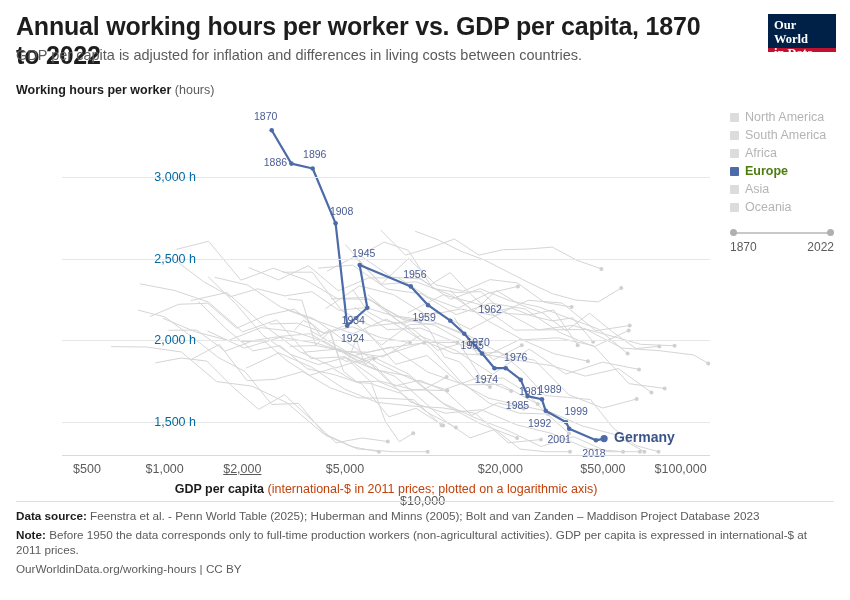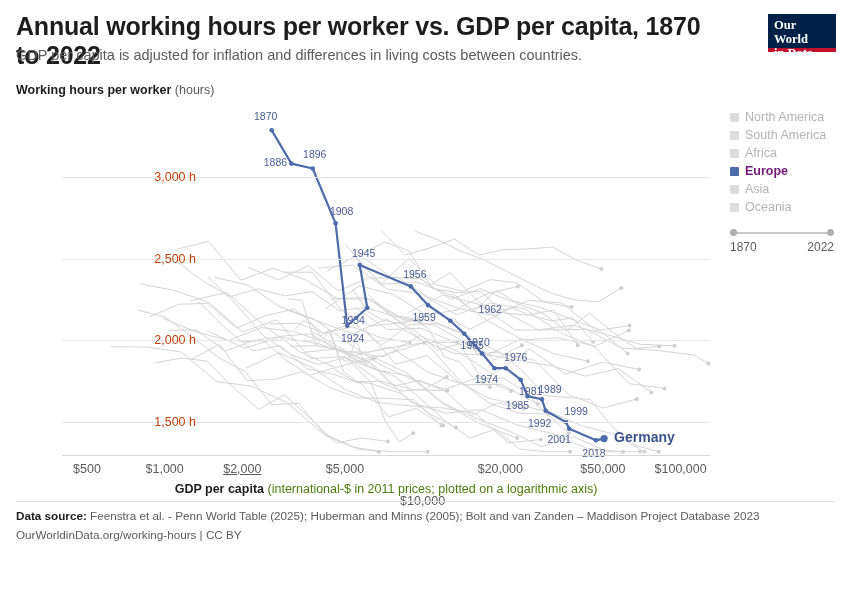--- a/index.html
+++ b/index.html
@@ -33,43 +33,43 @@
     position:absolute;left:16px;top:83px;font-size:12.5px;font-weight:bold;color:#1d1d1d;
   }
   .axis-title-y span.unit{font-weight:normal;color:#5b5b5b;}
   .plot{
     position:absolute;left:62px;top:103px;width:648px;height:352px;
   }
   .gridline{
     position:absolute;left:0;width:648px;height:1px;background:#e7e7e7;
   }
   .ytick{
-    position:absolute;right:654px;font-size:12.5px;color:#c2410c;white-space:nowrap;
+    position:absolute;right:654px;font-size:12.5px;color:#0369a1;white-space:nowrap;
     transform:translateY(-50%);
   }
   .xtick{
     position:absolute;font-size:12.5px;color:#5b5b5b;white-space:nowrap;
     transform:translateX(-50%);
   }
   .xaxis-line{
     position:absolute;left:62px;top:455px;width:648px;height:1px;background:#d9d9d9;
   }
   .axis-title-x{
     position:absolute;left:62px;top:482px;width:648px;text-align:center;
     font-size:12.5px;color:#1d1d1d;
   }
   .axis-title-x b{font-weight:bold;}
-  .axis-title-x span.unit{color:#4d7c0f;}
+  .axis-title-x span.unit{color:#c2410c;}
   .legend{
     position:absolute;left:730px;top:108px;width:112px;
   }
   .legend-item{
     display:flex;align-items:center;height:18px;font-size:12.5px;color:#b4b4b4;
   }
-  .legend-item.active{color:#701a75;font-weight:bold;}
+  .legend-item.active{color:#4d7c0f;font-weight:bold;}
   .legend-swatch{
     width:9px;height:9px;margin-right:6px;background:#dcdcdc;border-radius:1px;flex:0 0 auto;
   }
   .legend-item.active .legend-swatch{background:#4c6ba8;}
   .time-scale{
     position:absolute;left:730px;top:228px;width:104px;
   }
   .time-line{
     position:relative;height:10px;
   }
@@ -328,14 +328,18 @@
     <span style="right:0px;">2022</span>
   </div>
 </div>
 
 <div class="rule"></div>
 <div class="footer">
   <div class="row">
     <b>Data source:</b>
     <span>Feenstra et al. - Penn World Table (2025); Huberman and Minns (2005); Bolt and van Zanden – Maddison Project Database 2023</span>
   </div>
+  <div class="row">
+    <b>Note:</b>
+    <span>Before 1950 the data corresponds only to full-time production workers (non-agricultural activities). GDP per capita is expressed in international-$ at 2011 prices.</span>
+  </div>
   <div class="row link">OurWorldinData.org/working-hours | CC BY</div>
 </div>
 
 </body></html>

